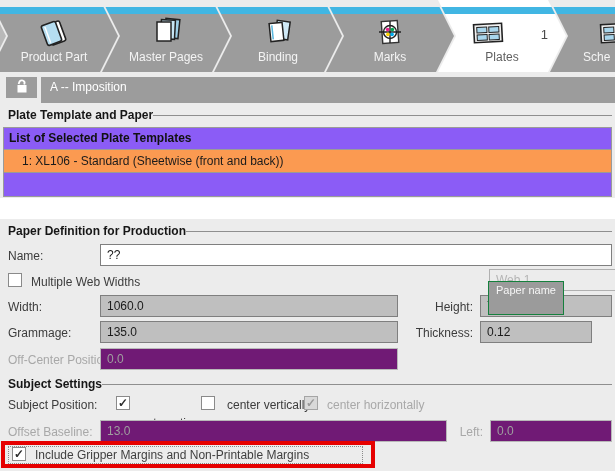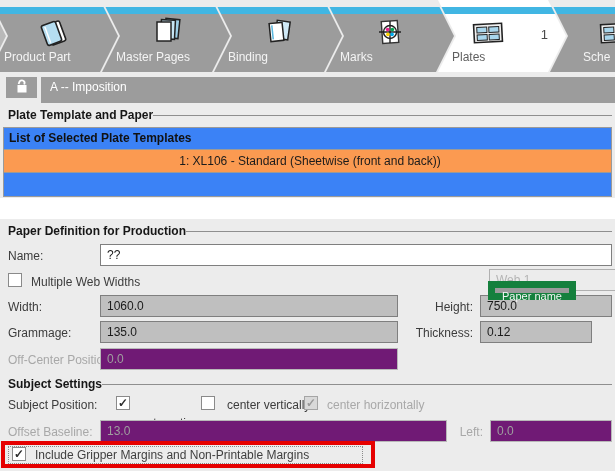--- a/index.html
+++ b/index.html
@@ -8,21 +8,21 @@
 
   
   .tab{position:absolute;top:0;height:72px;width:128px;
        clip-path:polygon(0 0,110px 0,128px 36px,110px 72px,0 72px,18px 36px);
        background:linear-gradient(to bottom,#ececec 0 7px,#41b6e3 7px 14px,#9c9c9c 14px 100%);}
   .tab.ghost{background:linear-gradient(to bottom,#ececec 0 14px,#b9b9b9 14px 100%);}
   .tab.active{background:linear-gradient(to bottom,#ffffff 0 7px,#41b6e3 7px 14px,#ffffff 14px 100%);}
   .tab-icon{position:absolute;top:15px;left:14px;width:100px;height:36px;
             display:flex;align-items:center;justify-content:center;}
   .tab.active .tab-icon{left:0;}
-  .tab-label{position:absolute;bottom:8px;left:14px;width:100px;text-align:left;
+  .tab-label{position:absolute;bottom:8px;left:14px;width:100px;text-align:center;
              font-size:12px;color:#f4f4f4;white-space:nowrap;}
   .tab.active .tab-label{color:#5f5f5f;}
   .tab-badge{position:absolute;top:27px;right:18px;font-size:13px;color:#4a4a4a;}
   .tab.sche .tab-icon{left:30px;width:70px;}
   .tab.sche .tab-label{left:33px;text-align:left;}
 
   
   .lock-btn{position:absolute;left:6px;top:77px;width:31px;height:21px;background:#9c9c9c;
             display:flex;align-items:center;justify-content:center;cursor:pointer;}
   .title-bar{position:absolute;left:41px;top:77px;width:574px;height:26px;background:#9c9c9c;
@@ -30,41 +30,41 @@
 
   
   .group-header{position:absolute;display:flex;align-items:center;gap:0;
                 font-weight:bold;font-size:12px;color:#161616;}
   .group-header .hline{flex:1;border-top:1px solid #8f8f8f;margin-top:1px;}
   #hdr-plate{left:8px;top:108px;width:604px;}
   #hdr-paper{left:8px;top:224px;width:604px;}
   #hdr-subject{left:8px;top:377px;width:604px;}
 
   
-  .listbox{position:absolute;left:3px;top:127px;width:609px;height:70px;background:#3b82f6;
+  .listbox{position:absolute;left:3px;top:127px;width:609px;height:70px;background:#8b5cf6;
            border:1px solid #9a9a9a;box-sizing:border-box;}
   .list-header{height:21px;line-height:21px;padding-left:5px;font-weight:bold;font-size:12px;
                color:#111;border-bottom:1px solid #9a9a9a;}
-  .list-row{height:22px;line-height:22px;padding-left:5px;font-size:12px;color:#1b1b1b;
-            background:#fb9a51;border-bottom:1px solid #9a9a9a;cursor:pointer;text-align:center;}
+  .list-row{height:22px;line-height:22px;padding-left:18px;font-size:12px;color:#1b1b1b;
+            background:#fb9a51;border-bottom:1px solid #9a9a9a;cursor:pointer;}
   .white-strip{position:absolute;left:0;top:198px;width:615px;height:21px;background:#ffffff;}
 
   
   .lbl{position:absolute;font-size:12px;color:#3c3c3c;white-space:nowrap;}
   .lbl.right{text-align:right;}
   .lbl.dis{color:#a8a8a8;}
   .fld{position:absolute;height:22px;box-sizing:border-box;border:1px solid #7f7f7f;
        background:#ffffff;font-size:12px;line-height:20px;padding-left:6px;color:#1a1a1a;
        overflow:hidden;white-space:nowrap;}
   .fld.gray{background:#bfbfbf;}
   .fld.dis{background:#701a75;border-color:#b8b8b8;color:#9f9f9f;}
   .fld.webf{background:#ececec;border-color:#b0b0b0;color:#b5b5b5;margin-left:9px;}
 
-  .tooltip{position:absolute;left:488px;top:281px;height:19px;line-height:17px;padding:0 7px;
-           background:#9b9b9b;border:7px solid #15803d;color:#f6f6f6;font-size:11px;z-index:6;
+  .tooltip{position:absolute;left:488px;top:281px;height:34px;line-height:17px;padding:0 7px;
+           background:#9b9b9b;border:1px solid #15803d;color:#f6f6f6;font-size:11px;z-index:6;
            box-sizing:border-box;}
 
   
   .cb{position:absolute;width:14px;height:14px;background:#fff;border:1px solid #8a8a8a;
       box-sizing:border-box;font-size:12px;line-height:12px;text-align:center;color:#2d2d2d;
       font-weight:bold;cursor:pointer;}
   .cb.dis{background:#d9d9d9;border-color:#a5a5a5;color:#9a9a9a;cursor:default;}
 
   
   .redbox{position:absolute;left:1px;top:441px;width:374px;height:27px;box-sizing:border-box;

